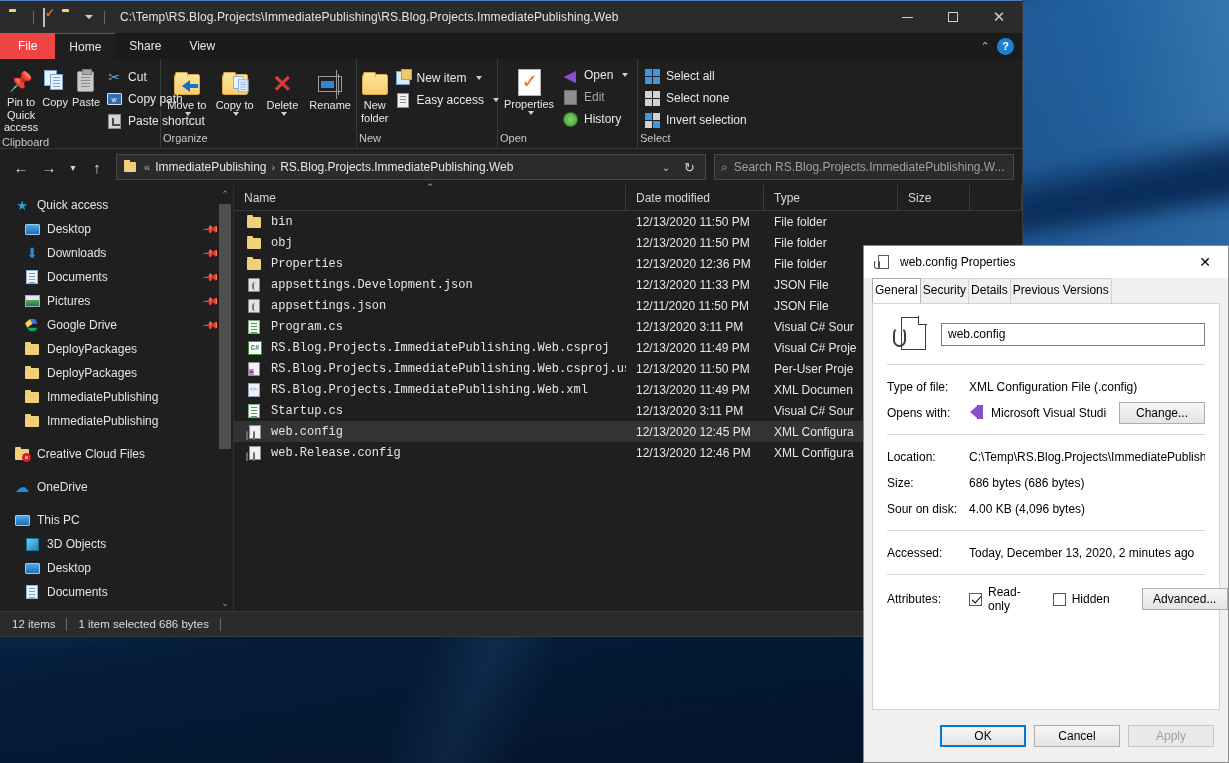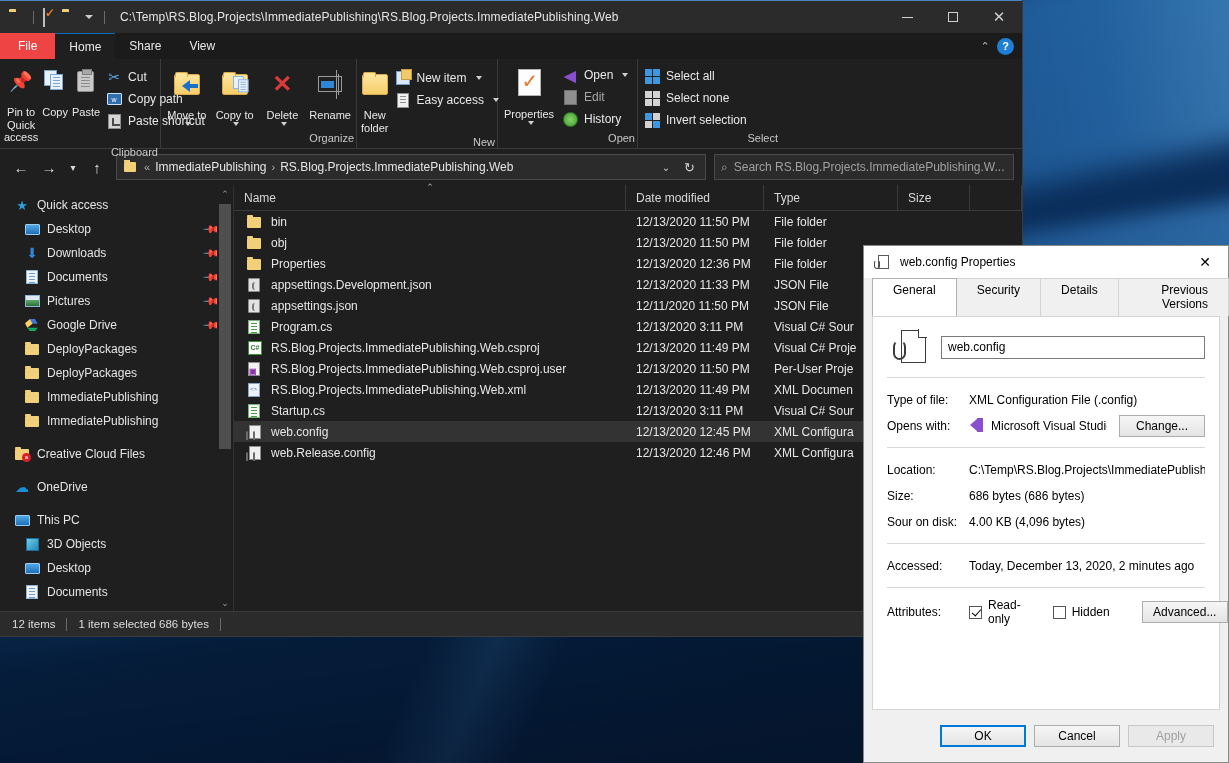--- a/index.html
+++ b/index.html
@@ -130,28 +130,28 @@
     height: 90px; background: #1f1f1f; border-bottom: 1px solid #3a3a3a;
     display: flex; flex: none; position: relative;
   }
   .rgroup {
     display: flex; flex-direction: column; position: relative;
     border-right: 1px solid #3a3a3a; padding: 0 2px;
   }
   .rgroup:last-child { border-right: none; }
   .rgroup-items { display: flex; flex: 1; align-items: flex-start; padding-top: 5px; }
   .rgroup-label {
-    text-align: right; font-size: 11px; color: #c8c8c8;
+    text-align: left; font-size: 11px; color: #c8c8c8;
     padding-bottom: 3px; height: 16px;
   }
   .rbig {
     width: 54px; display: flex; flex-direction: column; align-items: center;
     padding: 2px 2px; cursor: default; text-align: center;
   }
-  .rbig .lbl { font-size: 11px; color: #e8e8e8; line-height: 1.15; margin-top: 10px; }
+  .rbig .lbl { font-size: 11px; color: #e8e8e8; line-height: 1.15; margin-top: 0; }
   .rbig .ico { height: 30px; display: flex; align-items: center; justify-content: center; }
   .rcol { display: flex; flex-direction: column; justify-content: flex-start; padding-top: 2px; }
   .rsmall {
     display: flex; align-items: center; gap: 6px; padding: 3px 6px 3px 4px;
     font-size: 12px; color: #e8e8e8; white-space: nowrap; min-height: 21px;
   }
   .rsmall .ico16 { width: 16px; height: 16px; display:flex; align-items:center; justify-content:center; flex:none; }
   .dd-caret {
     width: 0; height: 0; border-left: 3.5px solid transparent;
     border-right: 3.5px solid transparent; border-top: 4px solid #d0d0d0;
@@ -289,21 +289,21 @@
   .sortmark {
     position:absolute; top:-1px; left: 0; width: 392px; text-align:center;
     font-size: 9px; color:#b5b5b5; line-height: 7px;
   }
   .rows { flex: 1; overflow: hidden; }
   .row {
     height: 21px; display: flex; align-items: center; font-size: 12px; color: #e6e6e6;
   }
   .row.selected { background: #333333; }
   .cell { padding-left: 10px; white-space: nowrap; overflow: hidden; }
-  .cell.name { width: 392px; flex:none; display:flex; align-items:center; gap: 8px; padding-left: 13px; }
+  .cell.name { width: 392px; flex:none; display:flex; align-items:center; gap: 8px; padding-left: 13px; font-family: Liberation Mono, monospace; }
   .cell.date { width: 138px; flex:none; }
   .cell.type { width: 134px; flex:none; text-overflow: clip; }
   .cell.size { width: 72px; flex:none; }
   .fico { width: 16px; height: 16px; flex:none; position:relative; }
   .fi-folder { width:14px;height:11px;background:#f2d07a;border-radius:1px;position:absolute;top:3px;}
   .fi-folder::before{content:"";position:absolute;left:0;top:-2px;width:6px;height:2px;background:#f2d07a;border-radius:1px 1px 0 0;}
   .fi-json { width:12px;height:14px;background:#e2e2e2;border:1px solid #8d8d8d;border-radius:1px;position:absolute;top:1px;left:1px;}
   .fi-json::after{content:"";position:absolute;left:3px;top:3px;width:5px;height:8px;border-left:2px solid #7a7a7a;border-radius:3px 0 0 3px;}
   .fi-cs { width:12px;height:14px;background:#f7f7f7;border:1px solid #7ab37a;position:absolute;top:1px;left:1px;}
   .fi-cs::after{content:"";position:absolute;left:2px;top:2px;right:2px;height:1px;background:#4e9a4e;box-shadow:0 3px 0 #4e9a4e,0 6px 0 #4e9a4e,0 9px 0 #4e9a4e;}
@@ -337,22 +337,22 @@
     padding-left: 10px; flex: none;
   }
   .dlg-ico { width: 17px; height: 17px; position: relative; margin-right: 9px; }
   .dlg-ico .pg { position:absolute; left:4px; top:1px; width:11px; height:14px; background:#fff; border:1px solid #5a5a5a; }
   .dlg-ico .wr { position:absolute; left:0px; top:6px; width:6px; height:9px; border:1.5px solid #4a4a4a; border-radius:3px; border-top-color:transparent; }
   .dlg-title-text { font-size: 12px; color: #000; }
   .dlg-close { margin-left: auto; width: 46px; height: 32px; display:flex;align-items:center;justify-content:center;font-size:14px;color:#000;font-family:"DejaVu Sans",sans-serif;}
 
   .tabstrip { display:flex; padding-left: 8px; background: #f0f0f0; flex:none; }
   .dtab {
-    padding: 4px 20px 5px; font-size: 12px; background: #f0f0f0;
-    border: 1px solid #d4d4d4; border-bottom: none; margin-right: -1px; color:#000;text-align:right;
+    padding: 4px 2px 5px; font-size: 12px; background: #f0f0f0;
+    border: 1px solid #d4d4d4; border-bottom: none; margin-right: -1px; color:#000;
   }
   .dtab.active { background: #fff; border-color: #b0b0b0; position:relative; z-index:2; padding-bottom: 6px; }
 
   .dlg-body {
     flex: 1; background: #fff; border: 1px solid #d4d4d4; margin: 0 8px 0 8px;
     padding: 12px 14px; position: relative; min-height: 0;
   }
   .namerow { display:flex; align-items:center; gap: 14px; margin-bottom: 12px; }
   .bigfile-ico { width: 34px; height: 36px; position: relative; flex:none; margin-left: 6px; }
   .bigfile-ico .pg { position:absolute; left:8px; top:1px; width:25px; height:33px; background:#fff; border:1.5px solid #3c3c3c; }

